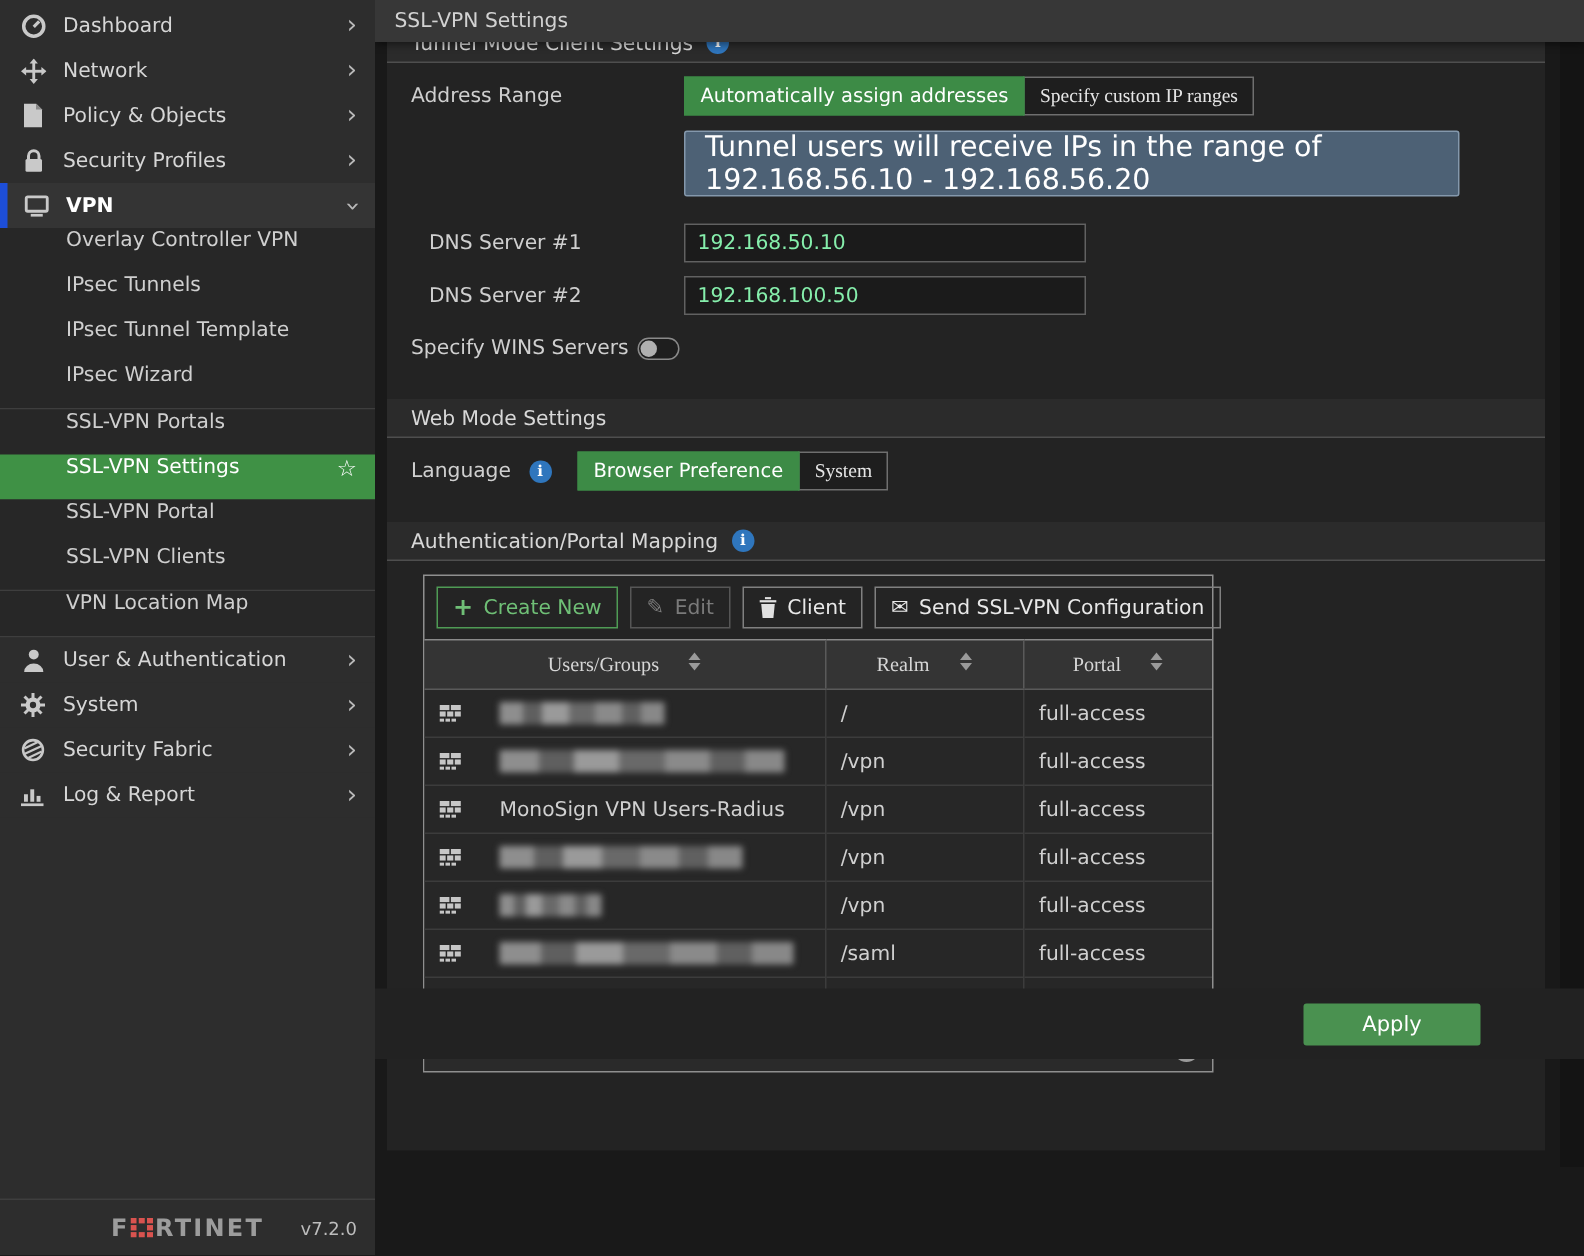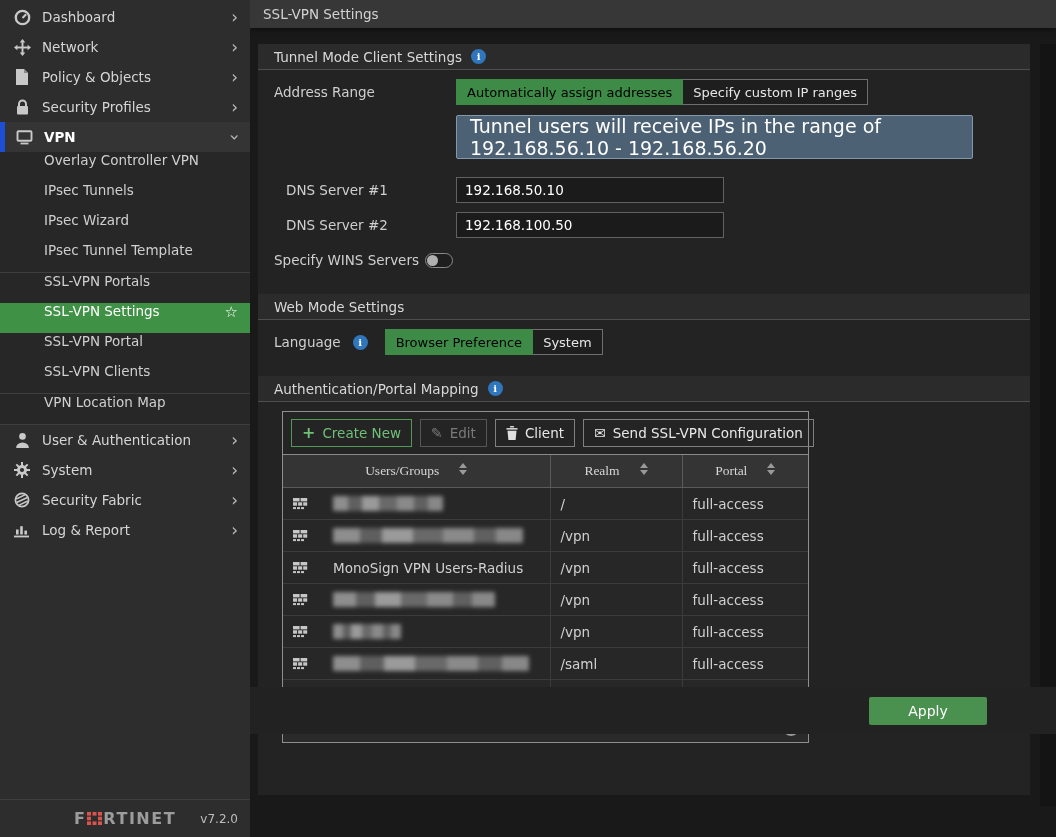--- a/index.html
+++ b/index.html
@@ -27,47 +27,47 @@
     color:#9c9c9c; }
   .logo svg { margin:0 1px; }
   .version { position:absolute; right:12px; color:#bdbdbd; font-size:12px; }
 
   
   .topbar { position:absolute; left:250px; top:0; width:806px; height:28px; background:#373737;
     display:flex; align-items:center; padding-left:13px; color:#d2d2d2; font-size:13.5px;
     box-shadow:0 2px 5px rgba(0,0,0,.45); z-index:4; }
 
   
-  .main { position:absolute; left:250px; top:44px; width:806px; height:690px; background:#191919; }
+  .main { position:absolute; left:250px; top:16px; width:806px; height:690px; background:#191919; }
   .scroll-track { position:absolute; right:0; top:0; width:16px; height:762px; background:#141414; }
   .panel { position:absolute; left:8px; top:0; width:772px; height:751px; background:#232323;
     padding:0 16px; overflow:hidden; }
 
   .section-h { margin:0 -16px; padding:0 16px; height:26px; display:flex; align-items:center; gap:9px;
     background:#2b2b2b; border-bottom:1px solid #4e4e4e; color:#d8d8d8; font-size:13.5px; }
   .section-h.mt { margin-top:21px; }
 
   .iicon { width:15px; height:15px; min-width:15px; border-radius:50%; background:#2f76bd; color:#fff;
     font-size:10px; font-weight:bold; display:inline-flex; align-items:center; justify-content:center;
     font-family:"DejaVu Serif","Liberation Serif",serif; }
 
   .frow { display:flex; align-items:center; margin:9px 0; min-height:26px; }
   .flabel { width:182px; min-width:182px; color:#cfcfcf; font-size:13.5px; }
   .flabel.indent { padding-left:12px; }
 
   .seg { display:inline-flex; }
   .seg .segbtn { height:26px; padding:0 10px; font-size:13px; background:#1e1e1e; border:1px solid #6f6f6f;
     color:#e6e6e6; cursor:pointer; white-space:nowrap; font-family:inherit; }
-  .seg .segbtn + .segbtn { margin-left:-1px; }
-  .seg .segbtn.active { background:#3d8b46; border-color:#3d8b46; color:#000000; position:relative; }
+  .seg .segbtn + .segbtn { margin-left:-1px;font-family:Liberation Serif, serif; }
+  .seg .segbtn.active { background:#3d8b46; border-color:#3d8b46; color:#ffffff; position:relative; }
 
   .infobox { margin:10px 0 18px 182px; width:517px; height:44px; background:#4d6175; border:1px solid #8498ac;
     border-radius:2px; color:#fff; font-size:19px; display:flex; align-items:center; padding:0 13px; }
 
-  .tinput { width:268px; height:26px; background:#1b1b1b; border:1px solid #616161; color:#ffffff;
+  .tinput { width:268px; height:26px; background:#1b1b1b; border:1px solid #616161; color:#86efac;
     font-size:13.5px; padding:0 8px; font-family:inherit; }
 
   .toggle { width:28px; height:15px; border:1px solid #8a8a8a; border-radius:9px; background:#1e1e1e;
     position:relative; margin-left:6px; cursor:pointer; }
   .toggle .knob { position:absolute; left:1px; top:1px; width:11px; height:11px; border-radius:50%; background:#b0b0b0; }
 
   .frow.lang .flabel { width:auto; min-width:0; margin-right:12px; }
   .frow.lang .iicon { margin-right:17px; }
 
   
@@ -167,24 +167,24 @@
           <span class="slabel">VPN</span>
           <span class="chev">›</span>
         </div>
         <div class="subitem">
           <span>Overlay Controller VPN</span>
         </div>
         <div class="subitem">
           <span>IPsec Tunnels</span>
         </div>
         <div class="subitem">
+          <span>IPsec Tunnel Template</span>
+        </div>
+        <div class="subitem">
           <span>IPsec Wizard</span>
-        </div>
-        <div class="subitem">
-          <span>IPsec Tunnel Template</span>
         </div>
         <div class="sdivider"></div>
         <div class="subitem">
           <span>SSL-VPN Portals</span>
         </div>
         <div class="subitem active">
           <span>SSL-VPN Settings</span>
           <span class="star">☆</span>
         </div>
         <div class="subitem">

